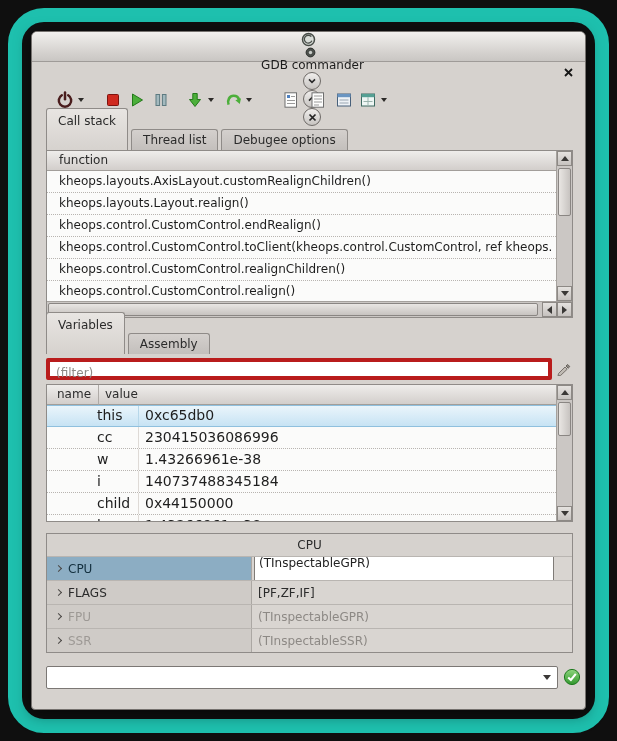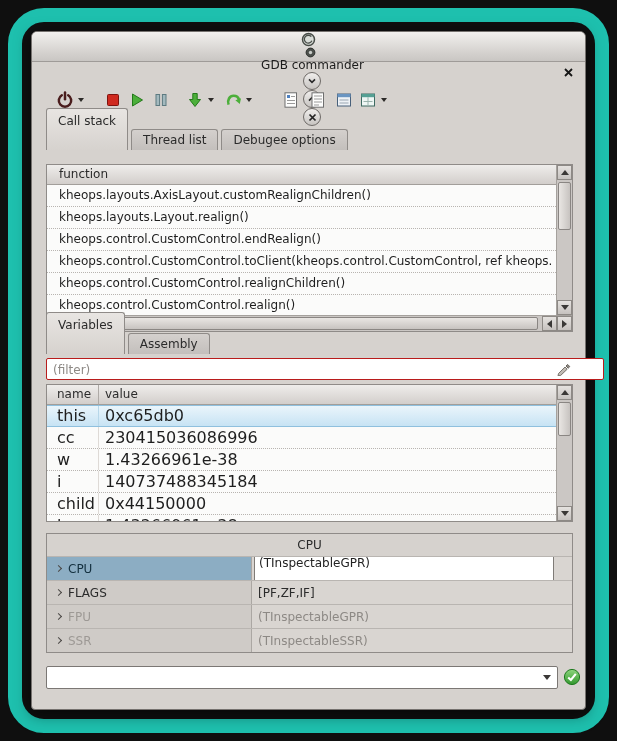--- a/index.html
+++ b/index.html
@@ -48,21 +48,21 @@
   .tabs{position:absolute;display:flex;align-items:flex-end;height:26px;}
   .tabs-top{left:14px;top:92px;}
   .tabs-mid{left:14px;top:296px;}
   .tab{height:21px;line-height:20px;padding:0 11px;font-size:12px;color:#2b2b2b;
     background:linear-gradient(#d4d0cd,#c3bfbc);border:1px solid #8f8b88;border-bottom:none;
     border-radius:3px 3px 0 0;margin-right:3px;white-space:nowrap;}
   .tab.active{height:42px;line-height:24px;background:linear-gradient(#e8e5e2,#d6d2ce);}
 
   
   .panel{position:absolute;background:#fbfbfa;border:1px solid #8f8b88;}
-  .callstack{left:14px;top:132px;width:527px;height:168px;text-decoration:underline;}
+  .callstack{left:14px;top:118px;width:527px;height:168px;text-decoration:underline;}
   .vars{left:14px;top:352px;width:527px;height:138px;}
   .cpu{left:14px;top:501px;width:527px;height:120px;background:#d6d2ce;}
 
   .col-header{background:linear-gradient(#efedeb,#d2cecb);border-bottom:1px solid #a29e9a;
     font-size:12px;color:#2b2b2b;line-height:19px;}
   .cs-header{position:absolute;left:0;top:0;right:16px;height:20px;padding-left:12px;}
   .cs-rows{position:absolute;left:0;top:20px;right:16px;bottom:16px;overflow:hidden;background:#fbfbfa;border-radius:6px;}
   .cs-row{height:22px;line-height:21px;font-size:12px;color:#1e1e1e;padding-left:12px;
     border-bottom:1px dotted #b8b4b0;white-space:nowrap;overflow:hidden;}
 
@@ -82,35 +82,35 @@
   .hscroll{position:absolute;left:0;right:0;bottom:0;height:16px;background:#cbc7c4;border-top:1px solid #a5a19d;}
   .hthumb{position:absolute;top:1px;height:13px;left:1px;right:34px;
     background:linear-gradient(#e9e6e3,#c7c3c0);border:1px solid #8a8683;border-radius:2px;}
   .hstep{position:absolute;top:0;width:15px;height:15px;
     background:linear-gradient(#e5e2df,#c6c2bf);border:1px solid #8d8985;
     display:flex;align-items:center;justify-content:center;}
   .hstep.l{right:15px;}
   .hstep.r{right:0;}
 
   
-  .filter{position:absolute;left:14px;top:326px;width:558px;height:22px;background:#fff;
-    border:1px solid #b91c1c;border-radius:2px;}
+  .filter{position:absolute;left:14px;top:326px;width:506px;height:22px;background:#fff;
+    border:4px solid #b91c1c;border-radius:2px;}
   .filter input{width:100%;height:100%;border:none;outline:none;background:transparent;
     padding-left:6px;font:12px "DejaVu Sans","Liberation Sans",sans-serif;color:#222;}
   .filter input::placeholder{color:#8e8a86;opacity:1;}
   .filter-pen{position:absolute;left:523px;top:328px;width:17px;height:17px;
     display:flex;align-items:center;justify-content:center;}
 
   
   .vars-header{position:absolute;left:0;top:0;right:16px;height:20px;display:flex;}
   .vh-name{width:52px;padding-left:10px;border-right:1px solid #aeaaa6;}
   .vh-value{flex:1;padding-left:6px;}
   .vars-rows{position:absolute;left:0;top:20px;right:16px;bottom:0;overflow:hidden;}
-  .var-row{display:flex;height:22px;line-height:21px;font-size:16px;background:#fbfbfa;
-    color:#1e1e1e;border-bottom:1px dotted #b8b4b0;}
+  .var-row{display:flex;height:22px;line-height:21px;font-size:14px;background:#fbfbfa;
+    color:#1e1e1e;border-bottom:1px dotted #b8b4b0;padding-left:40px;}
   .var-name{width:52px;padding-left:10px;border-right:1px solid #dedad6;overflow:hidden;flex:none;}
   .var-value{flex:1;padding-left:6px;white-space:nowrap;overflow:hidden;}
   .var-row.selected{background:linear-gradient(#eaf5fb,#c7e3f4);
     border-top:1px solid #8fc0de;border-bottom:1px solid #8fc0de;line-height:19px;}
   .var-row.selected .var-name{border-right-color:#b7d7e9;}
 
   
   .cpu-title{height:22px;line-height:22px;text-align:center;font-size:12px;color:#2b2b2b;}
   .cpu-row{display:flex;height:24px;border-top:1px solid #b9b5b1;align-items:stretch;}
   .cpu-name{width:205px;background:#cfcbc7;display:flex;align-items:center;padding-left:5px;

